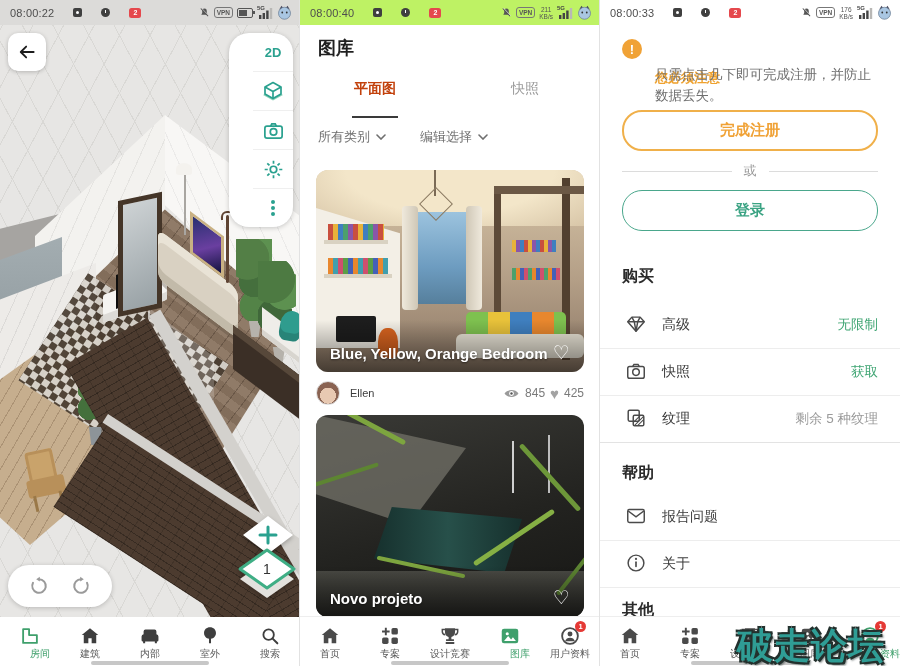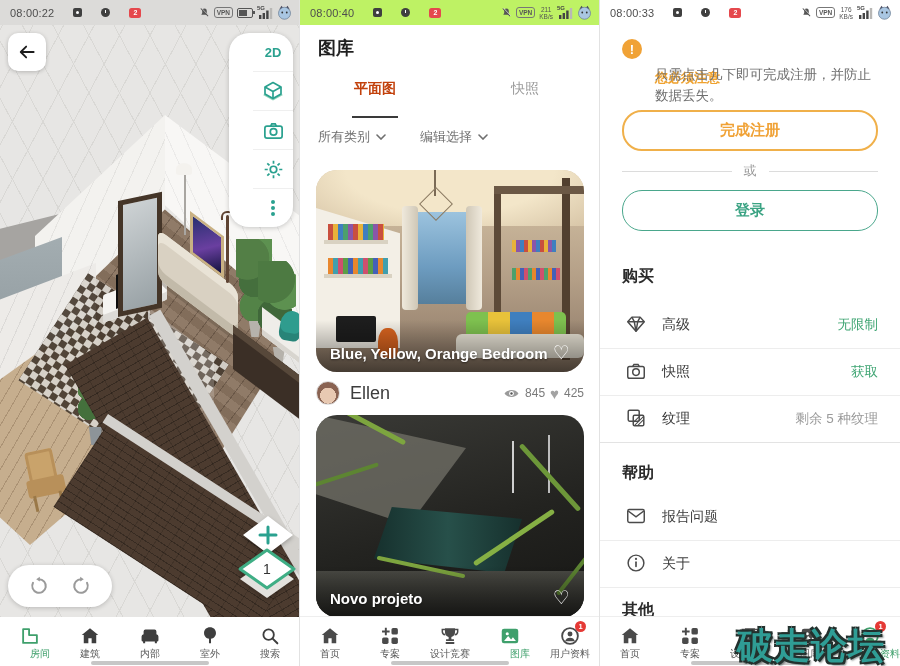--- a/index.html
+++ b/index.html
@@ -46,28 +46,28 @@
   .undo-pill{position:absolute;left:8px;bottom:10px;width:104px;height:42px;background:#fff;border-radius:21px;
     box-shadow:0 1px 5px rgba(0,0,0,.2);display:flex;align-items:center;justify-content:space-evenly;z-index:20;}
   
   .g-title{position:absolute;top:36px;left:18px;font-size:18px;font-weight:bold;color:#1f1f1f;}
   .tabs{position:absolute;top:80px;left:0;right:0;height:30px;display:flex;}
   .tab{flex:1;text-align:center;font-size:14px;color:#9b9b9b;position:relative;}
   .tab.active{color:#c2410c;font-weight:bold;}
   .tab.active .tab-underline{content:"";position:absolute;left:50%;transform:translateX(-50%);bottom:-8px;width:46px;height:2.5px;background:#3a3a3a;}
   .filters{position:absolute;top:128px;left:18px;display:flex;gap:34px;}
   .filter{display:flex;align-items:center;gap:6px;font-size:13px;color:#6f6f6f;}
-  .card{position:absolute;left:16px;width:268px;border-radius:21px;overflow:hidden;background:#888;}
+  .card{position:absolute;left:16px;width:268px;border-radius:12px;overflow:hidden;background:#888;}
   .card-overlay{position:absolute;left:0;right:0;bottom:0;height:52px;background:linear-gradient(transparent,rgba(0,0,0,.5));
     display:flex;align-items:flex-end;justify-content:space-between;padding:0 14px 10px 14px;box-sizing:border-box;}
   .card-title{color:#fff;font-size:15px;font-weight:bold;text-shadow:0 1px 2px rgba(0,0,0,.5);}
   .heart-o{color:#fff;font-size:19px;line-height:19px;}
   .meta{position:absolute;left:16px;right:16px;height:30px;display:flex;align-items:center;}
   .avatar{width:22px;height:22px;border-radius:50%;background:radial-gradient(circle at 50% 62%,#e8c9b2 0 45%,#8a6352 46%);border:1px solid #ddd;}
-  .author{margin-left:10px;font-size:18px;color:#3d3d3d;}
+  .author{margin-left:10px;font-size:11px;color:#3d3d3d;}
   .meta-right{margin-left:auto;display:flex;align-items:center;gap:5px;font-size:12px;color:#7a7a7a;}
   .heart-f{color:#a3a3a3;font-size:15px;line-height:15px;}
   
   .warn-icon{position:absolute;left:22px;top:39px;width:20px;height:20px;border-radius:50%;background:#f0a236;color:#fff;
     font-size:13px;font-weight:bold;display:flex;align-items:center;justify-content:center;}
   .warn-title{position:absolute;left:55px;top:41px;font-size:13px;font-weight:bold;color:#efa22f;margin-top:28px;}
   .warn-body{position:absolute;left:55px;top:64px;width:228px;font-size:13.5px;line-height:21px;color:#6e6e6e;}
   .pill-btn{position:absolute;left:22px;right:22px;height:37px;border-radius:20px;display:flex;align-items:center;justify-content:center;
     font-size:15px;font-weight:bold;background:#fff;}
   .btn-orange{border:2px solid #f0b04a;color:#f0a236;top:110px;}

